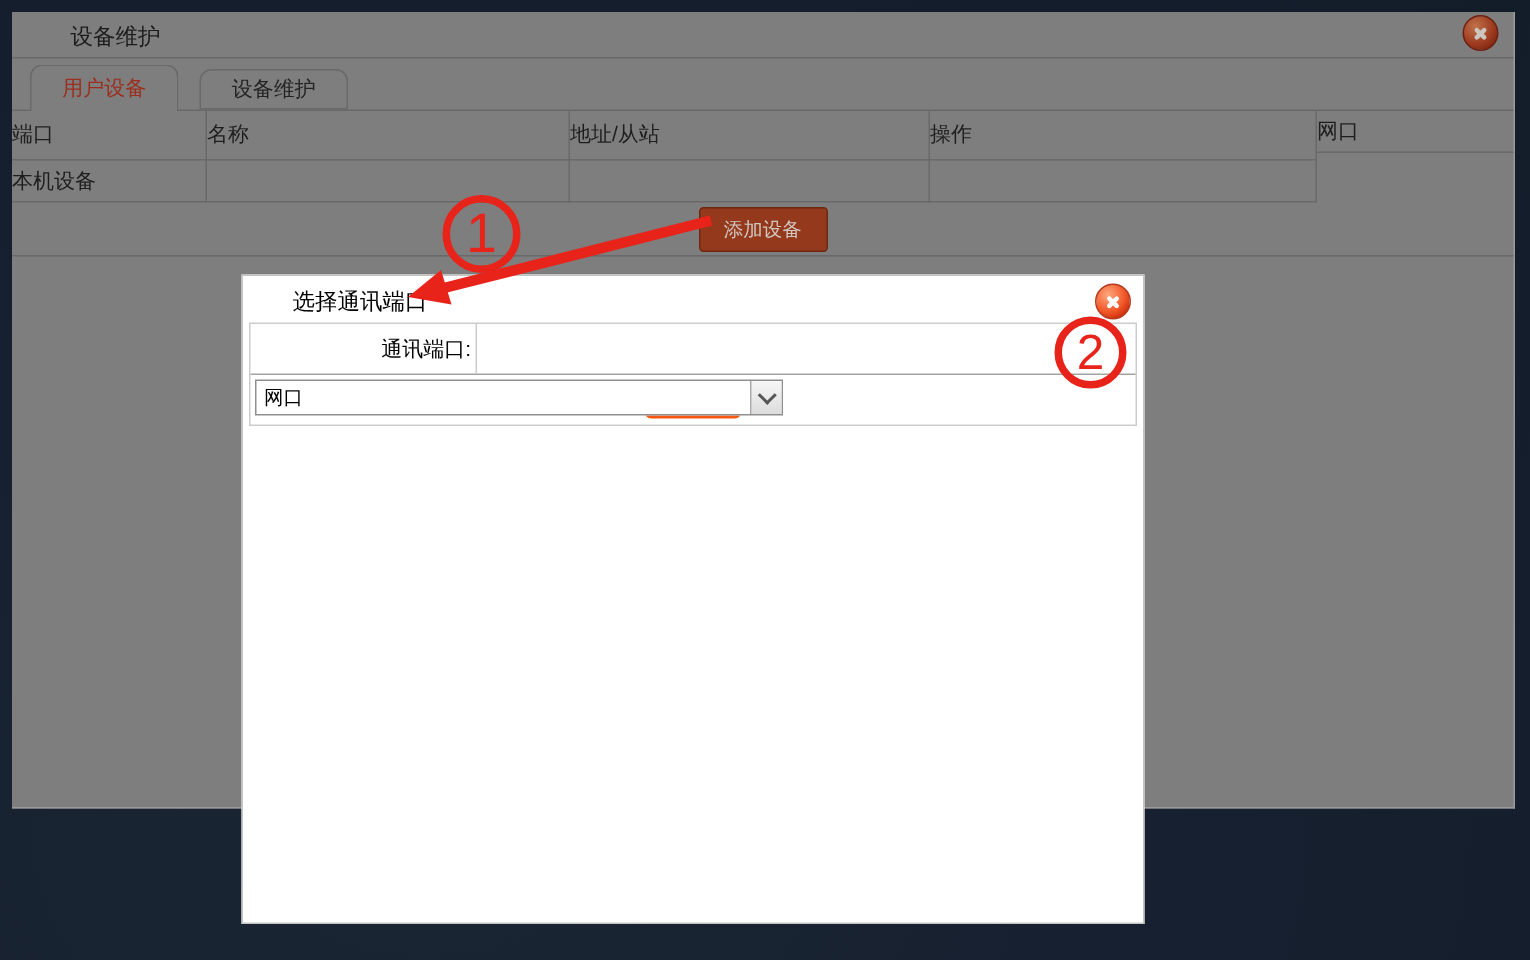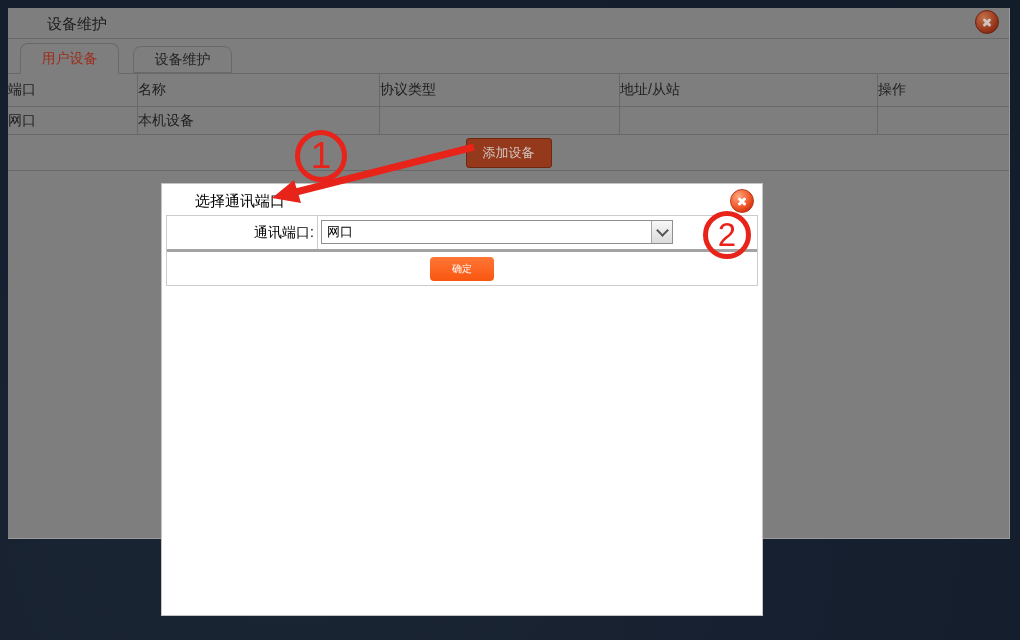--- a/index.html
+++ b/index.html
@@ -102,21 +102,21 @@
     z-index:5;
   }
   .modal-title{
     position:absolute;left:9px;top:8px;font-size:15px;color:#000;margin-left:24px;
   }
   .modal-form{
     position:absolute;left:4px;right:4px;top:31px;
     border:1px solid #cccccc;
   }
   .form-row1{
-    height:33px;border-bottom:3px solid #a3a3a3;display:flex;
+    height:33px;border-bottom:1px solid #a3a3a3;display:flex;flex-direction:column;
   }
   .label-cell{
     width:151px;box-sizing:border-box;border-right:1px solid #cccccc;
     text-align:right;line-height:33px;font-size:14px;color:#000;
     padding-right:3px;
   }
   .input-cell{flex:1;position:relative;}
   .combo{
     position:absolute;left:3px;top:4px;width:352px;height:24px;box-sizing:border-box;
     border:1px solid #8f8f8f;background:#fff;display:flex;cursor:pointer;
@@ -173,21 +173,20 @@
         <span>用户设备</span>
       </div>
       <div class="tab">
         <span>设备维护</span>
       </div>
     </div>
 
     <div class="tbl">
       <div class="th">端口</div>
       <div class="th">名称</div>
-      <div class="th">协议类型</div>
       <div class="th">地址/从站</div>
       <div class="th">操作</div>
 
       <div class="td">网口</div>
       <div class="td">本机设备</div>
       <div class="td"></div>
       <div class="td"></div>
       <div class="td"></div>
     </div>
 

